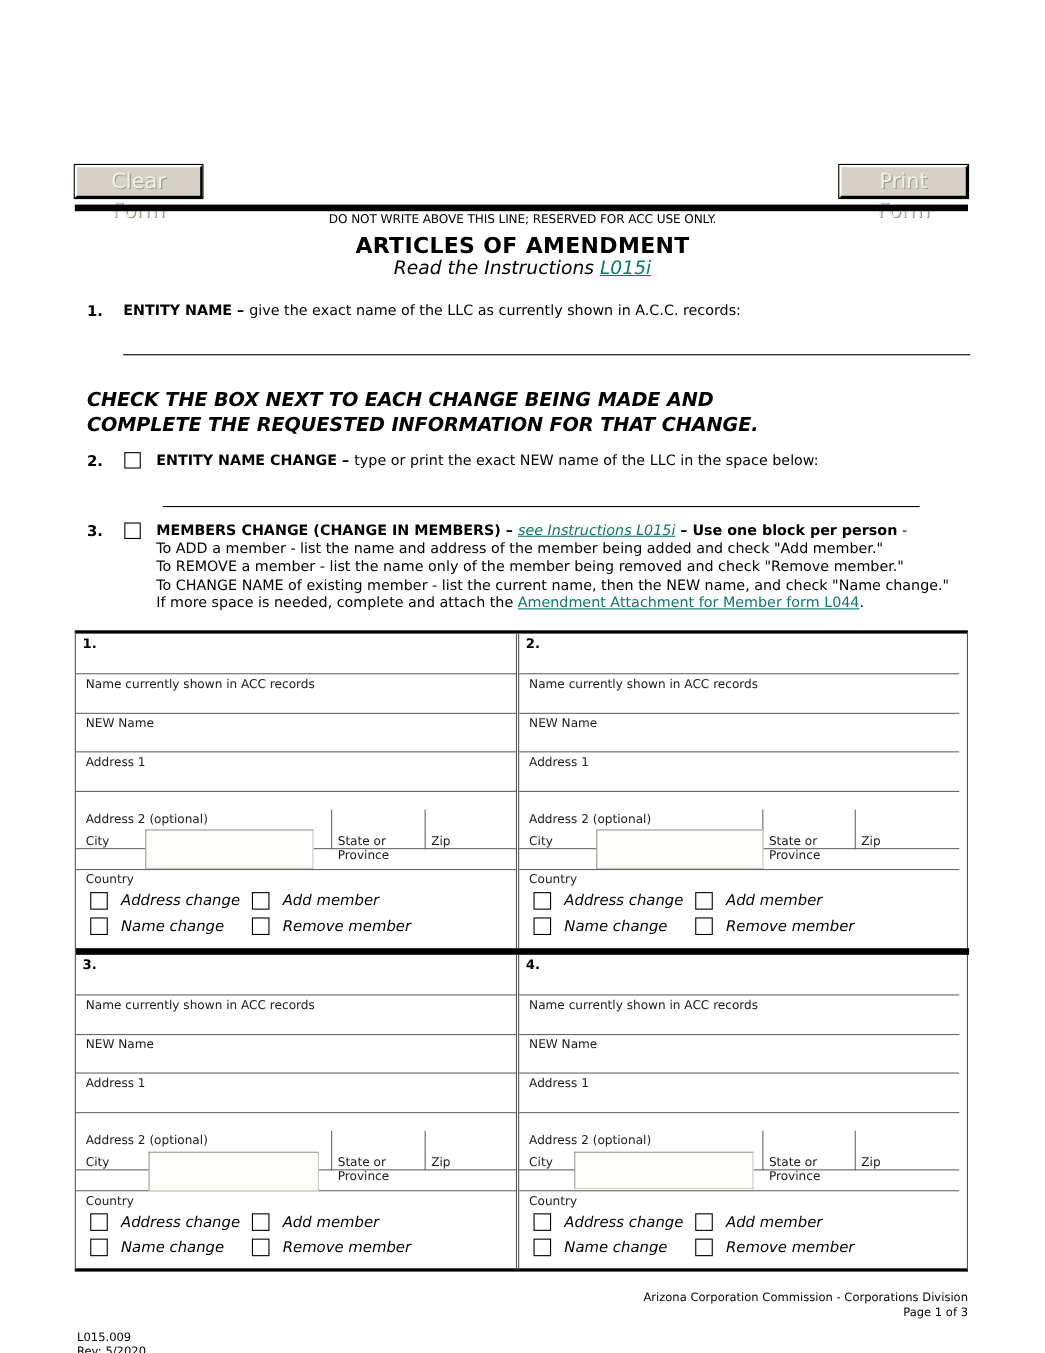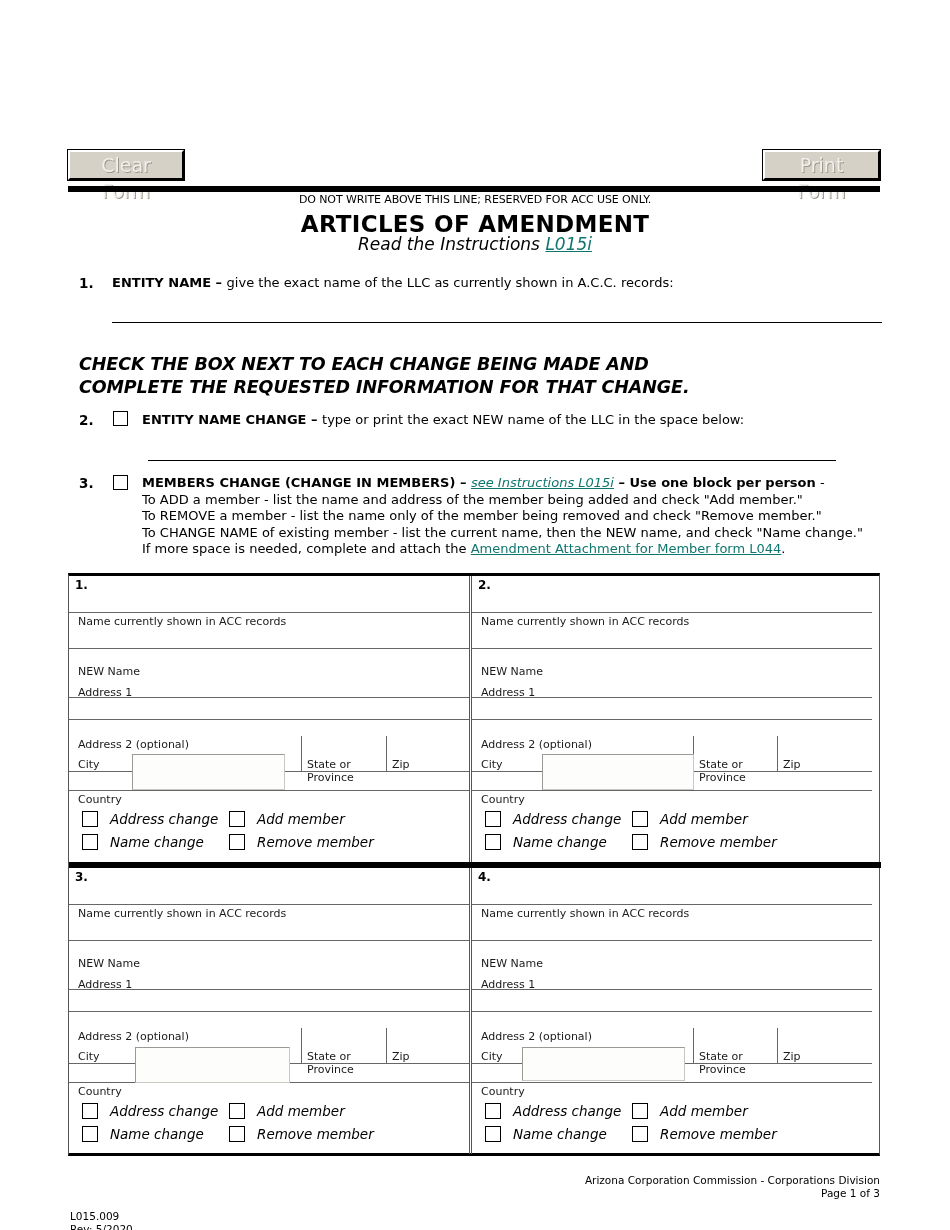--- a/index.html
+++ b/index.html
@@ -64,21 +64,21 @@
     width: 950px;
     text-align: center;
     font-size: 11px;
     letter-spacing: -0.1px;
   }
   .doc-title {
     position: absolute;
     left: 0; top: 211px;
     width: 950px;
     text-align: center;
-    font-size: 23px;
+    font-size: 20px;
     font-weight: bold;
     letter-spacing: 0.3px;
   }
   .doc-sub {
     position: absolute;
     left: 0; top: 234px;
     width: 950px;
     text-align: center;
     font-size: 17px;
     font-style: italic;
@@ -181,21 +181,21 @@
     position: absolute;
     left: 9px; top: 2px;
     font-size: 11px;
     line-height: 13px;
     color: #1a1a1a;
     white-space: nowrap;
   }
   
   .r0 { top: 0;   height: 37px; }
   .r1 { top: 37px;  height: 36px; }
-  .r2 { top: 87px;  height: 35px; }
+  .r2 { top: 73px;  height: 35px; }
   .r3 { top: 108px; height: 36px; }
   .r4 { top: 160px; height: 36px; }
   .r5 { top: 180px; height: 35px; }
   .r6 { top: 215px; height: 71px; border-bottom: none; }
 
   .subv {
     position: absolute;
     width: 1.1px;
     background: #666666;
   }

